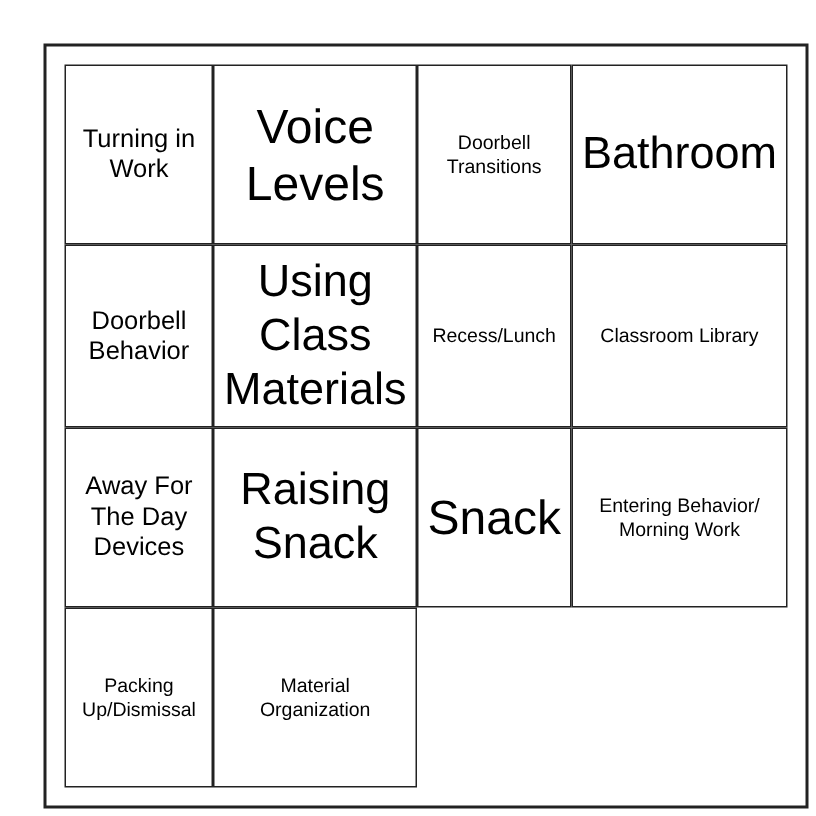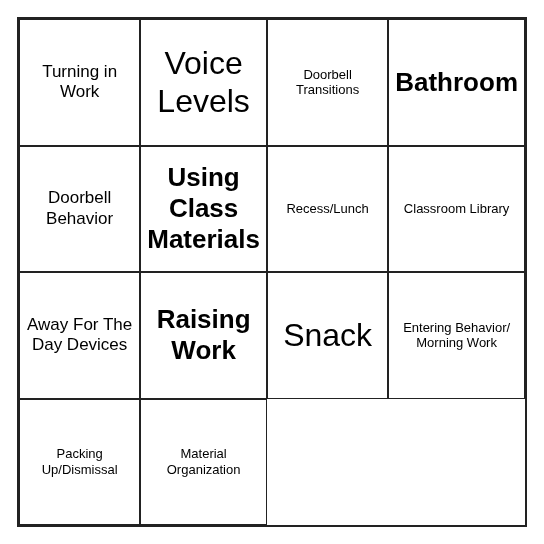--- a/index.html
+++ b/index.html
@@ -1,18 +1,18 @@
 <!DOCTYPE html>
 <html><head>
   <meta charset="utf-8">
   <style>
     * {
       box-sizing: border-box;
       margin: 0;
-      padding: 0;
+      padding: 12px;
     }
 
     body {
       width: 544px;
       height: 544px;
       background: #fff;
       font-family: Arial, sans-serif;
       display: flex;
       align-items: center;
       justify-content: center;
@@ -39,40 +39,40 @@
 
     .cell.small {
       font-size: 13px;
     }
 
     .cell.medium {
       font-size: 17px;
     }
 
     .cell.large {
-      font-size: 26px;
-      font-weight: bold;
+      font-size: 30px;
+      font-weight: normal;
     }
 
     .cell.xlarge {
       font-size: 32px;
       font-weight: normal;
     }
   </style>
 </head>
 <body>
 
 <div class="bingo-card">
 <div class="cell medium">Turning in Work</div>
     <div class="cell xlarge">Voice Levels</div>
     <div class="cell small">Doorbell Transitions</div>
     <div class="cell large">Bathroom</div>
     <div class="cell medium">Doorbell Behavior</div>
     <div class="cell large">Using Class Materials</div>
     <div class="cell small">Recess/Lunch</div>
     <div class="cell small">Classroom Library</div>
     <div class="cell medium">Away For The Day Devices</div>
-    <div class="cell large">Raising Work</div>
+    <div class="cell large">Raising Snack</div>
     <div class="cell xlarge">Snack</div>
     <div class="cell small">Entering Behavior/ Morning Work</div>
     <div class="cell small">Packing Up/Dismissal</div>
     <div class="cell small">Material Organization</div>
   </div>
 
 </body></html>

